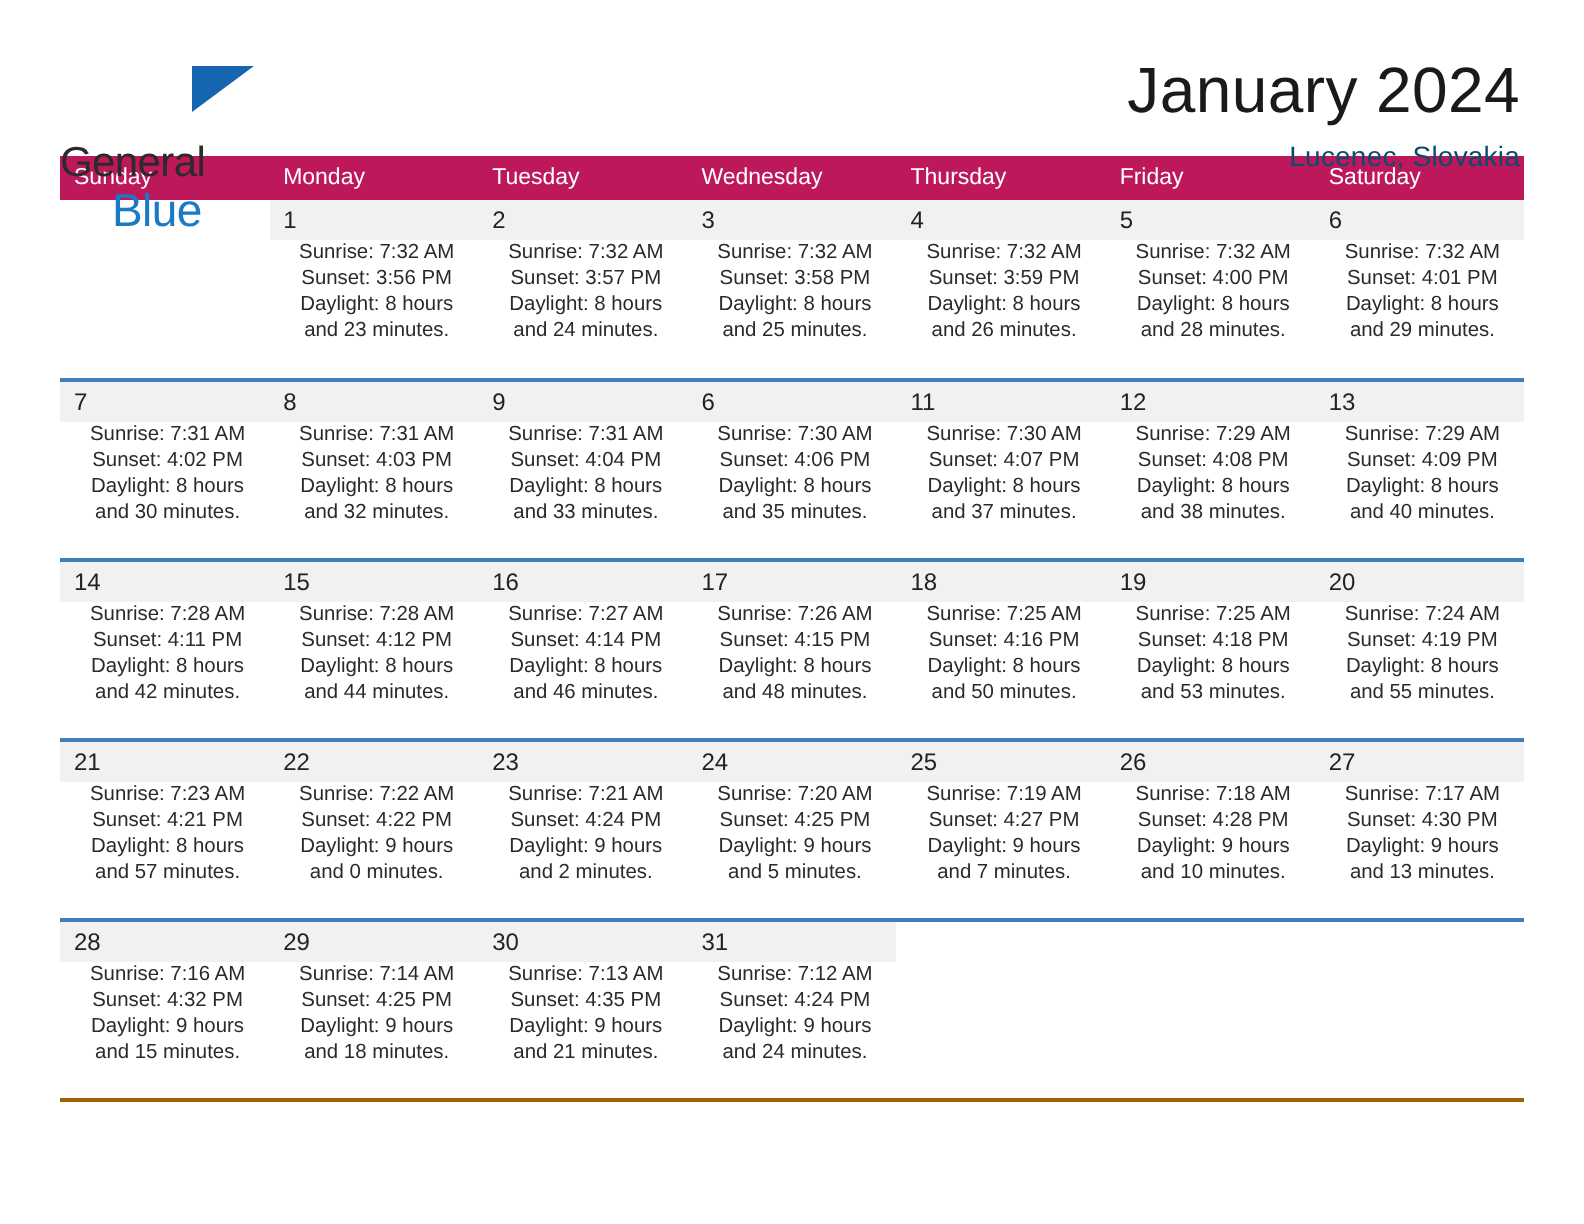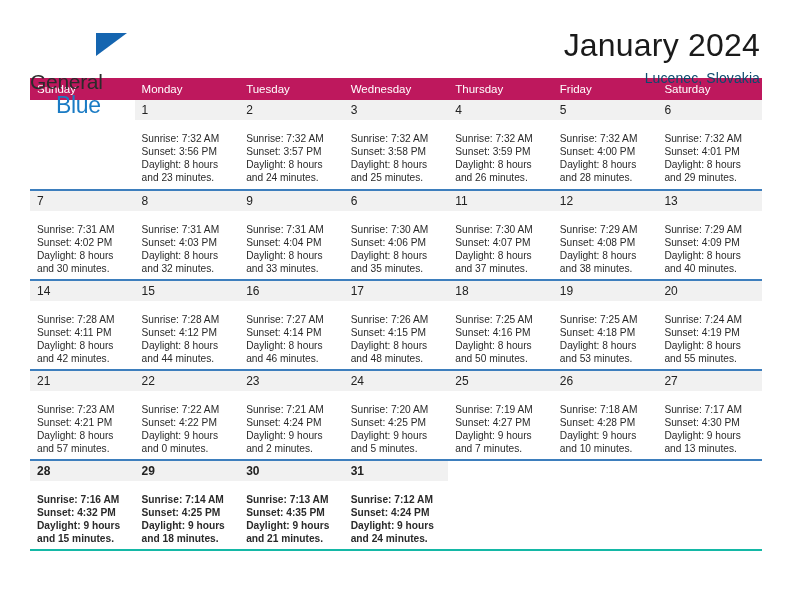--- a/index.html
+++ b/index.html
@@ -93,44 +93,44 @@
     vertical-align: top;
     padding: 0;
     border: none;
     width: 104.57px;
   }
   .week-row > td {
     border-bottom: 2px solid #3d7ebd;
     height: 90px;
   }
   .week-row:last-child > td {
-    border-bottom: 2px solid #14b8a6;
-    font-weight: bold;
+    border-bottom: 2px solid #a16207;
   }
   .cell-inner {
     height: 88px;
     display: block;
   }
   .daynum {
     background: #f1f1f1;
     font-size: 12px;
     color: #222222;
     padding: 3px 0 3px 7px;
     height: 20px;
     line-height: 14px;
   }
   .daynum.empty {
     background: #f1f1f1;
     color: transparent;
   }
   .cell-body {
-    padding: 12px 4px 0 7px;
+    padding: 0 4px 0 7px;
     font-size: 10.2px;
     line-height: 13.1px;
     color: #2a2a2a;
+    text-align: center;
   }
   .cell-body div { white-space: nowrap; }
   .blank .daynum { background: #ffffff; }
   .blank .cell-body { visibility: hidden; }
 </style>
 </head>
 <body>
 
 <div class="page">
 

